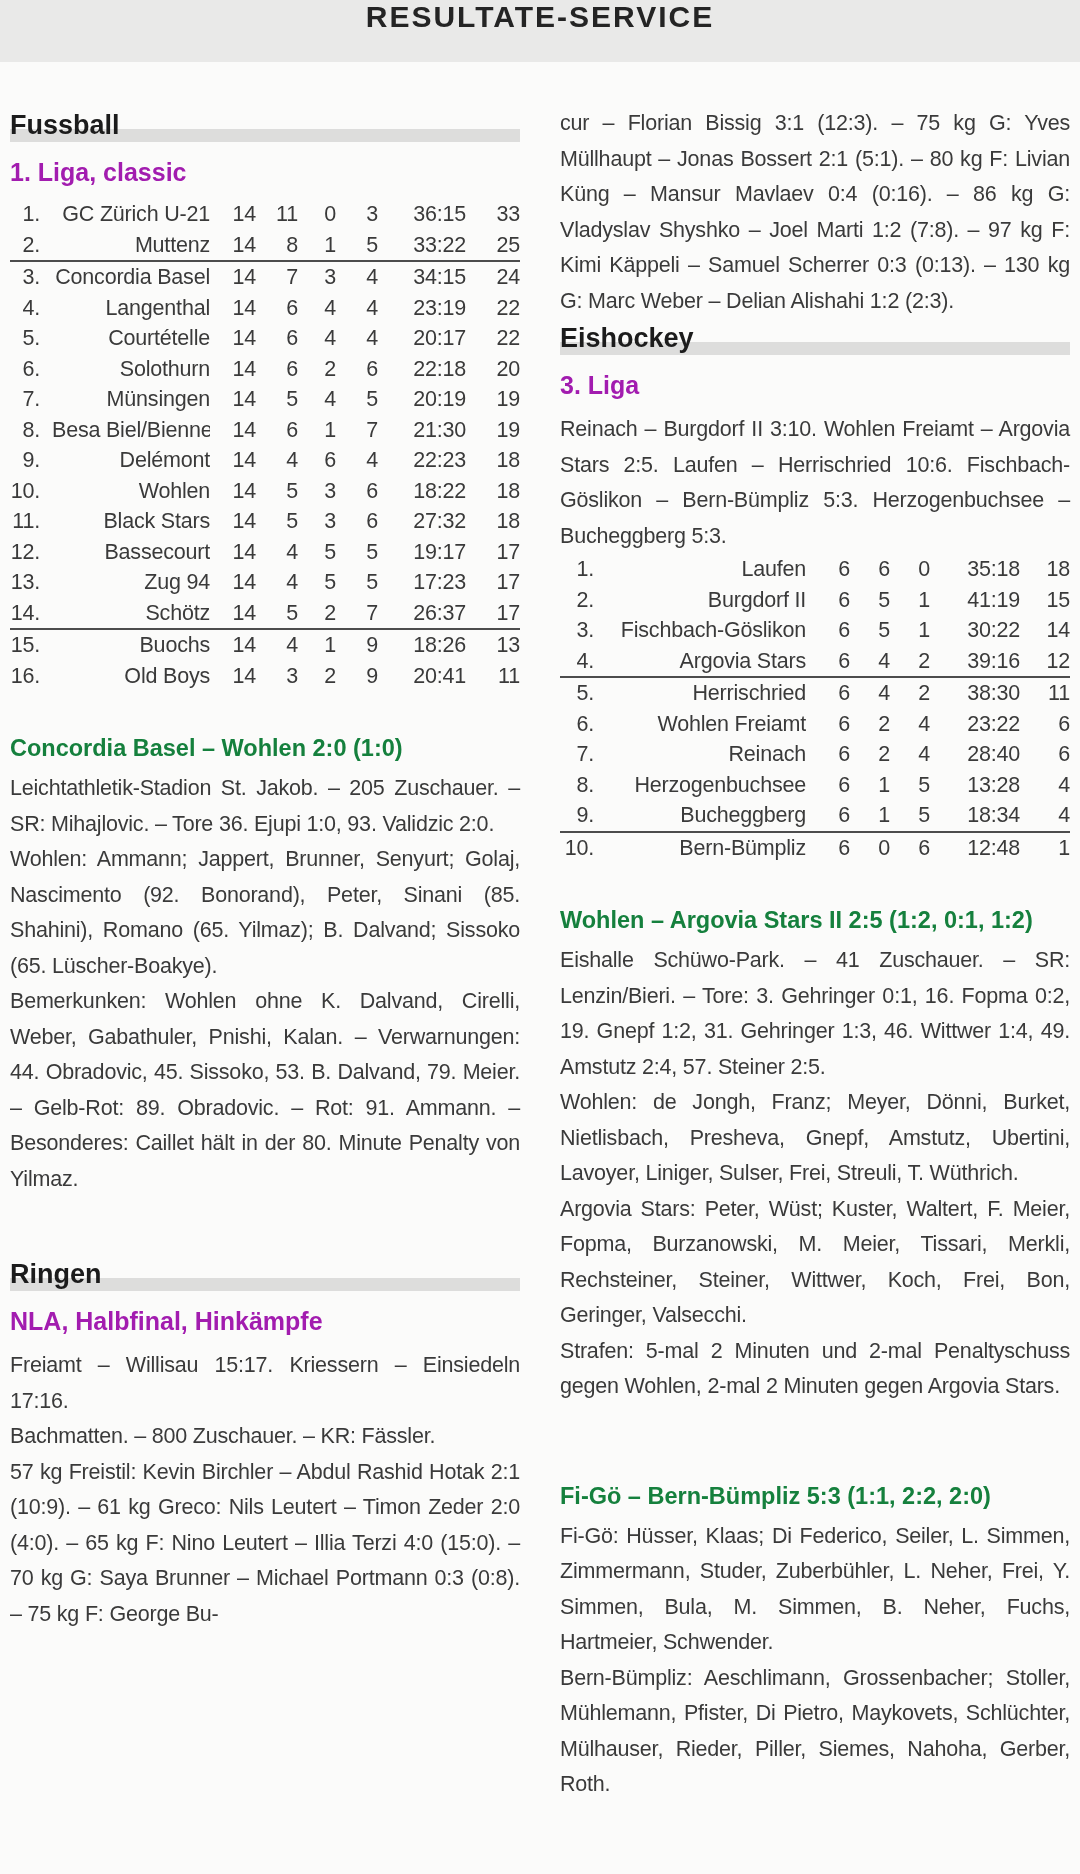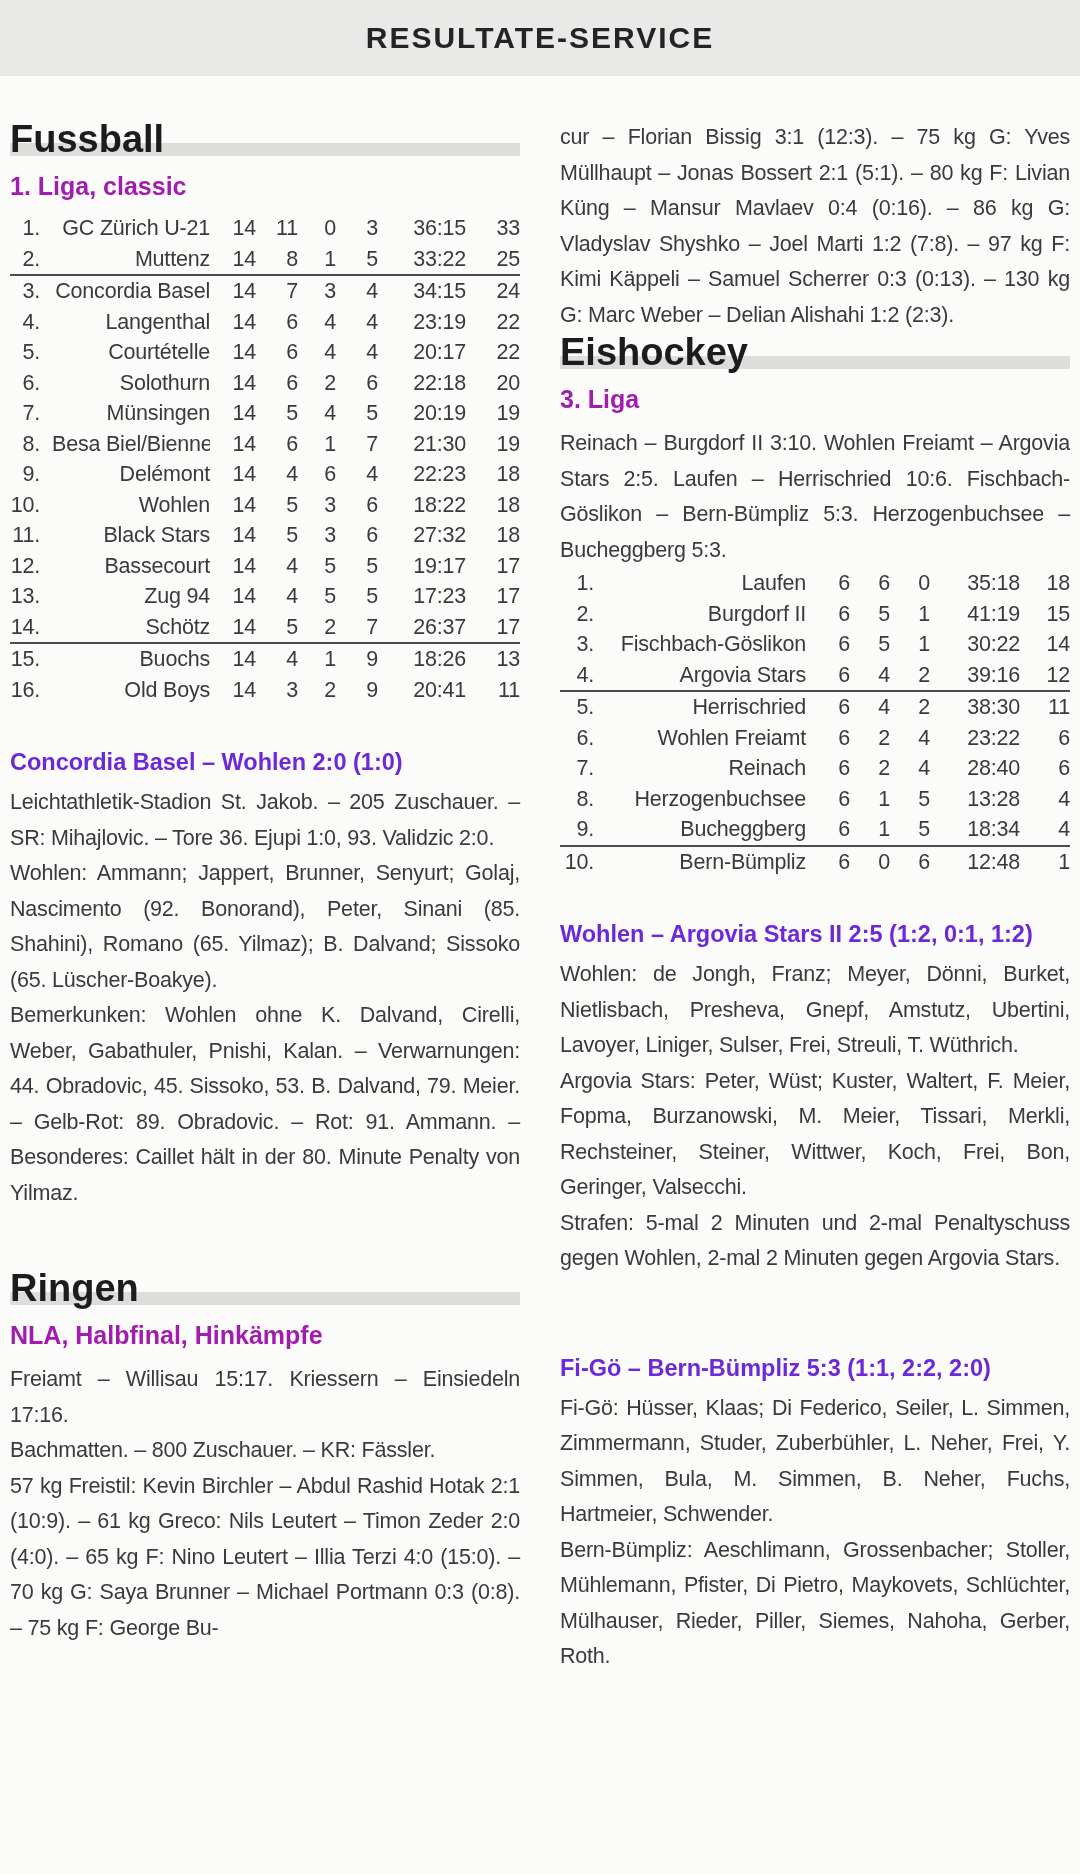--- a/index.html
+++ b/index.html
@@ -5,53 +5,53 @@
   html, body {
     margin: 0; padding: 0;
   }
   body {
     width: 1080px; height: 1874px; overflow: hidden;
     background: #fbfbfa;
     font-family: "Liberation Sans", sans-serif;
     color: #3a3a3a;
   }
   .masthead {
-    height: 76px; background: #e9e9e8;
-    display: flex; align-items: center; justify-content: center;
+    height: 62px; background: #e9e9e8;
+    display: flex; justify-content: center;
   }
   .masthead h1 {
     margin: 0; font-size: 30px; font-weight: 700;
     letter-spacing: 2px; color: #242424;
   }
   .columns { display: flex; gap: 40px; padding: 44px 10px 0 10px; }
   .col { width: 510px; flex: none; }
 
   .section-head {
     position: relative; margin: 0 0 14px 0;
-    font-size: 38px; line-height: 38px; font-weight: 700; color: #1c1c1c;
+    font-size: 27px; line-height: 38px; font-weight: 700; color: #1c1c1c;
   }
   .section-head .headbar {
     position: absolute; left: 0; right: 0; bottom: 2px; height: 13px;
     background: #dddddc;
   }
   .section-head .headtxt { position: relative; }
 
   .subhead { margin: 0 0 12px 0; font-size: 25px; font-weight: 700; color: #a21caf; }
 
   p.body {
     margin: 0; font-size: 21.5px; line-height: 35.5px;
     text-align: justify; letter-spacing: -0.2px;
   }
   .mb26 { margin-bottom: 26px; }
   .mb34 { margin-bottom: 34px; }
   .mb40 { margin-bottom: 40px; }
 
   .report-title {
     margin: 0 0 8px 0; font-size: 23.5px; line-height: 30px;
-    font-weight: 700; color: #6d28d9;
+    font-weight: 700; color: #15803d;
   }
   .report { margin-bottom: 58px; }
   .report-tight { margin-bottom: 76px; }
 
   .stable { font-size: 21.5px; line-height: 30.5px; margin-bottom: 42px; letter-spacing: -0.2px; }
   .trow { display: grid; align-items: baseline; }
   .ftable .trow { grid-template-columns: 42px 1fr 46px 42px 38px 42px 88px 54px; }
   .htable .trow { grid-template-columns: 46px 1fr 44px 40px 40px 90px 50px; }
   .c-rank { text-align: right; padding-right: 12px; }
   .c-team { text-align: right; white-space: nowrap; overflow: hidden; }
@@ -405,20 +405,21 @@
               <span class="c-num">6</span>
               <span class="c-goals">12:48</span>
               <span class="c-pts">1</span>
             </div>
           </div>
 
         <div class="report-tight">
           <h4 class="report-title">Wohlen – Argovia Stars II 2:5 (1:2, 0:1, 1:2)</h4>
           <div>
 
+              <p class="body">Eishalle Schüwo-Park. – 41 Zuschauer. – SR: Lenzin/Bieri. – Tore: 3. Gehringer 0:1, 16. Fopma 0:2, 19. Gnepf 1:2, 31. Gehringer 1:3, 46. Wittwer 1:4, 49. Amstutz 2:4, 57. Steiner 2:5.</p>
 
               <p class="body">Wohlen: de Jongh, Franz; Meyer, Dönni, Burket, Nietlisbach, Presheva, Gnepf, Amstutz, Ubertini, Lavoyer, Liniger, Sulser, Frei, Streuli, T. Wüthrich.</p>
 
               <p class="body">Argovia Stars: Peter, Wüst; Kuster, Waltert, F. Meier, Fopma, Burzanowski, M. Meier, Tissari, Merkli, Rechsteiner, Steiner, Wittwer, Koch, Frei, Bon, Geringer, Valsecchi.</p>
 
               <p class="body">Strafen: 5-mal 2 Minuten und 2-mal Penaltyschuss gegen Wohlen, 2-mal 2 Minuten gegen Argovia Stars.</p>
             </div>
         </div>
 
         <div class="gap-top">

